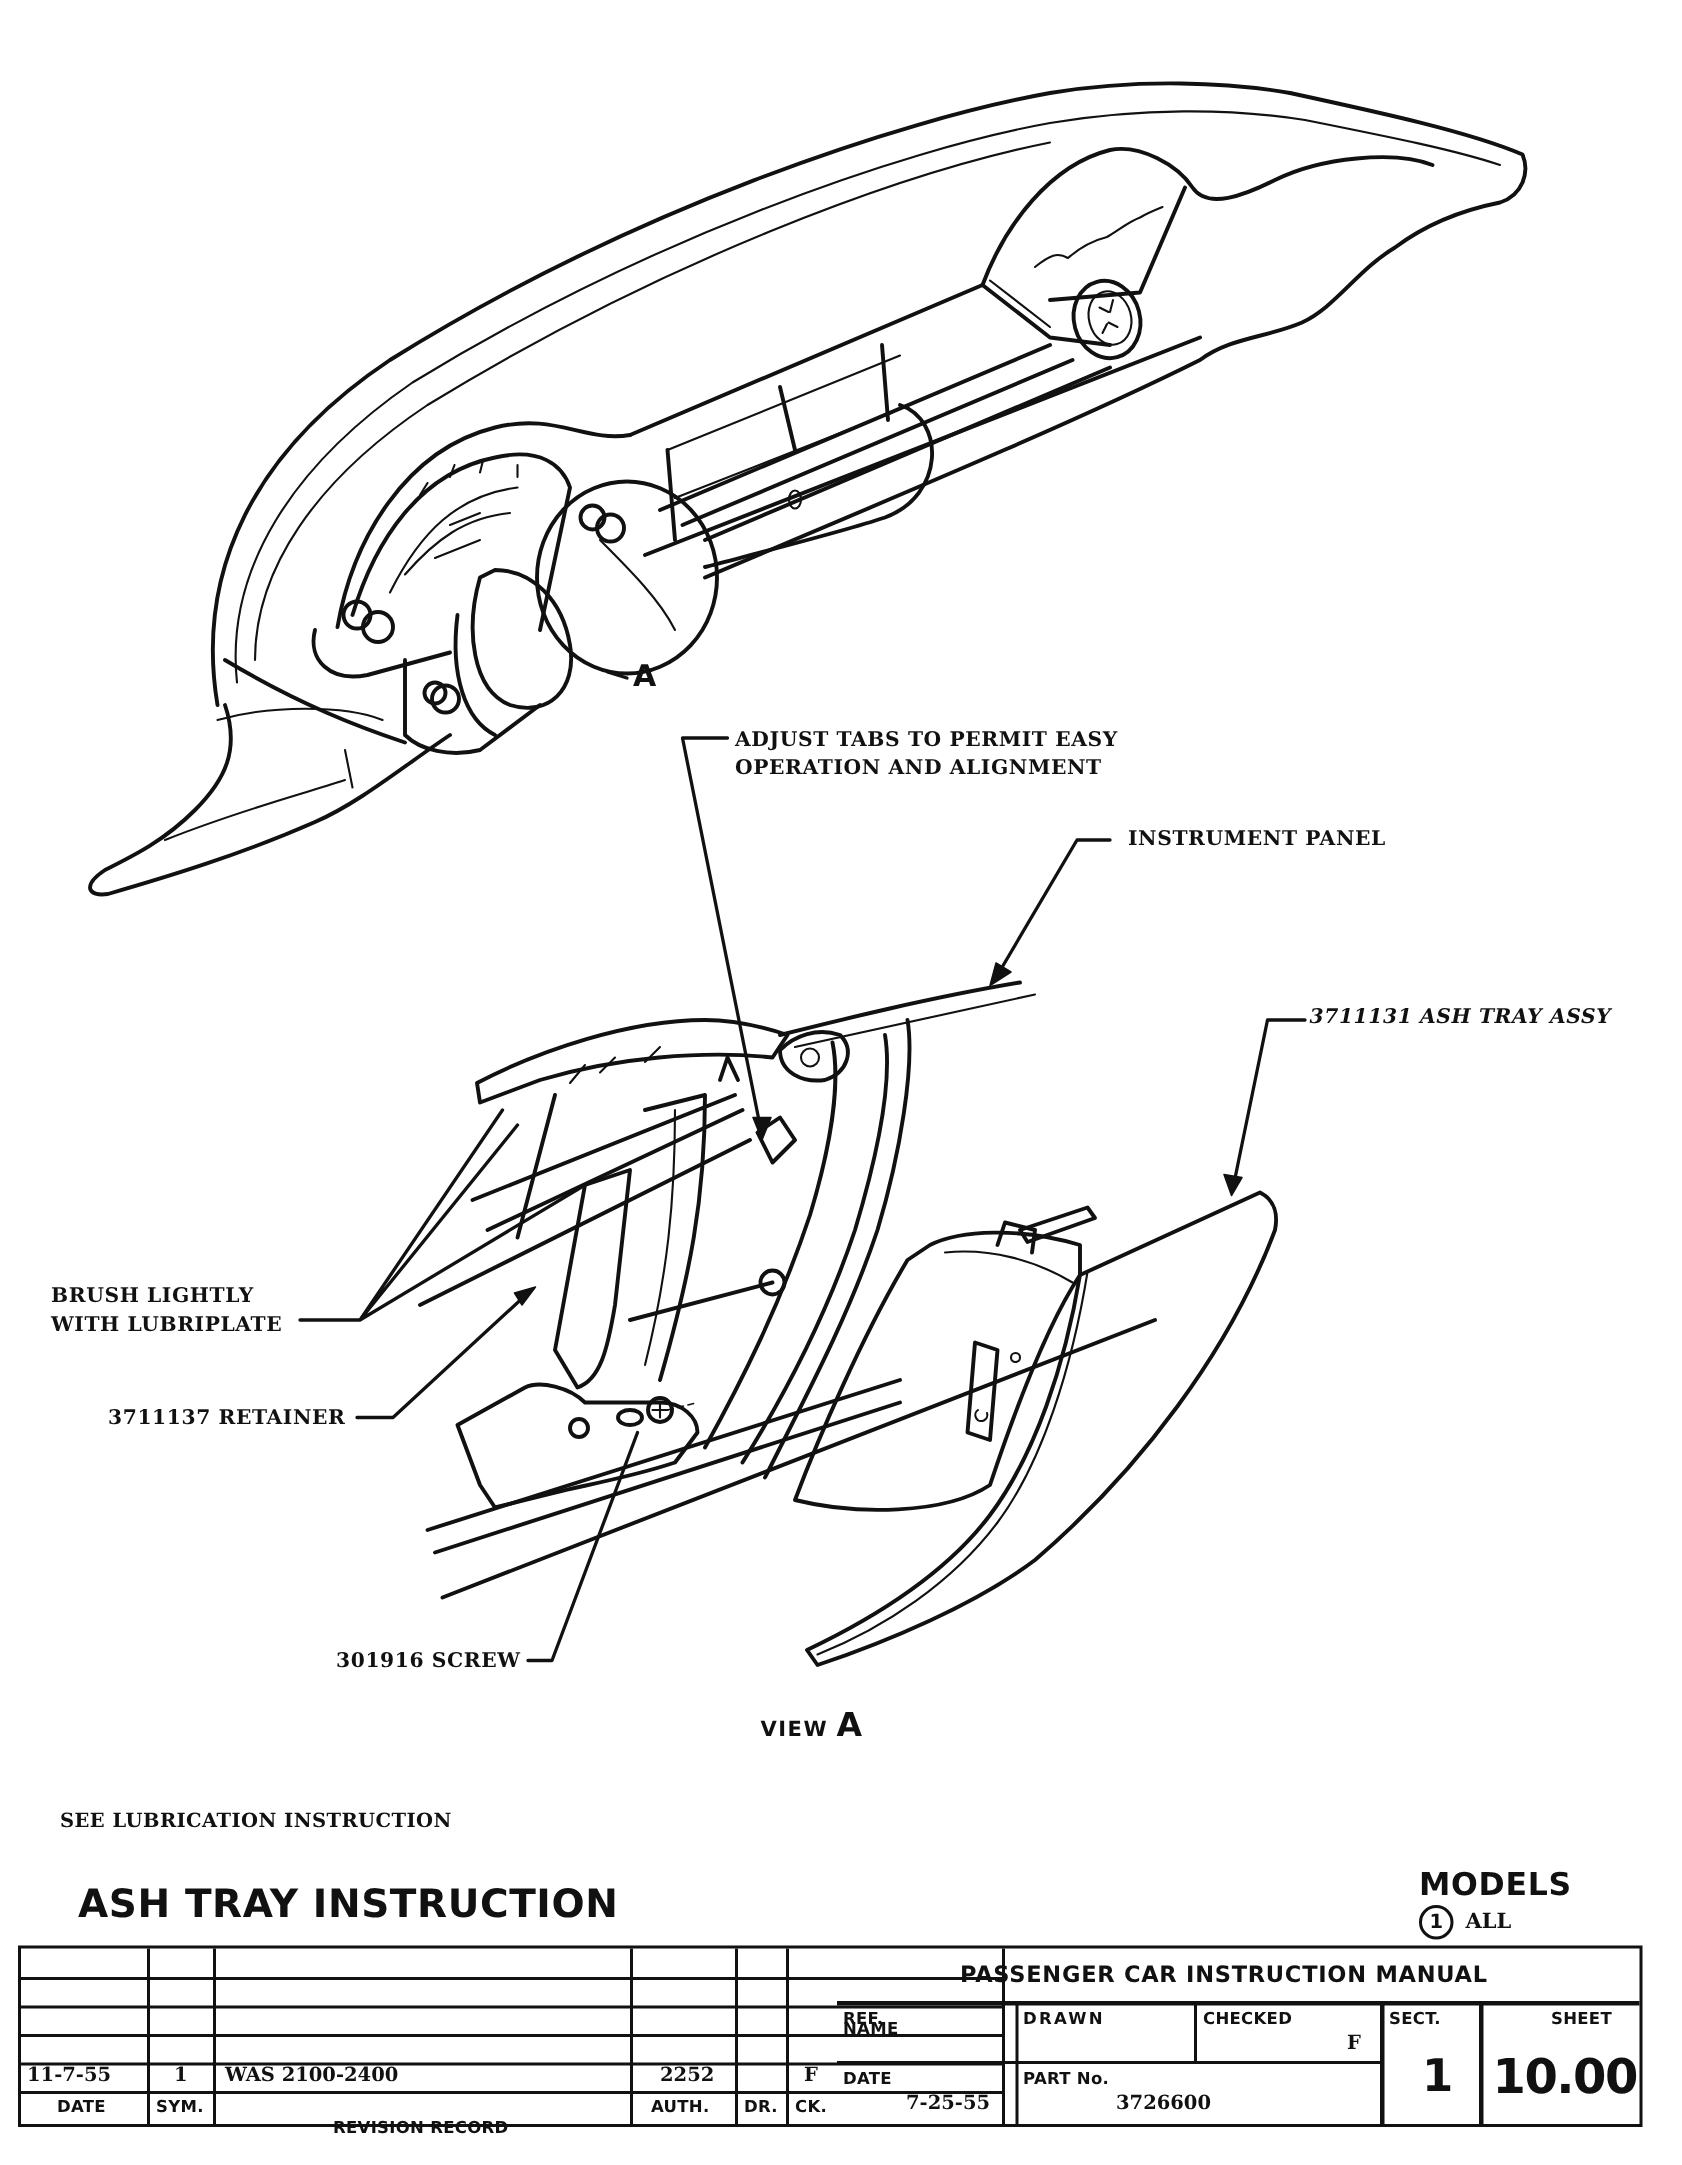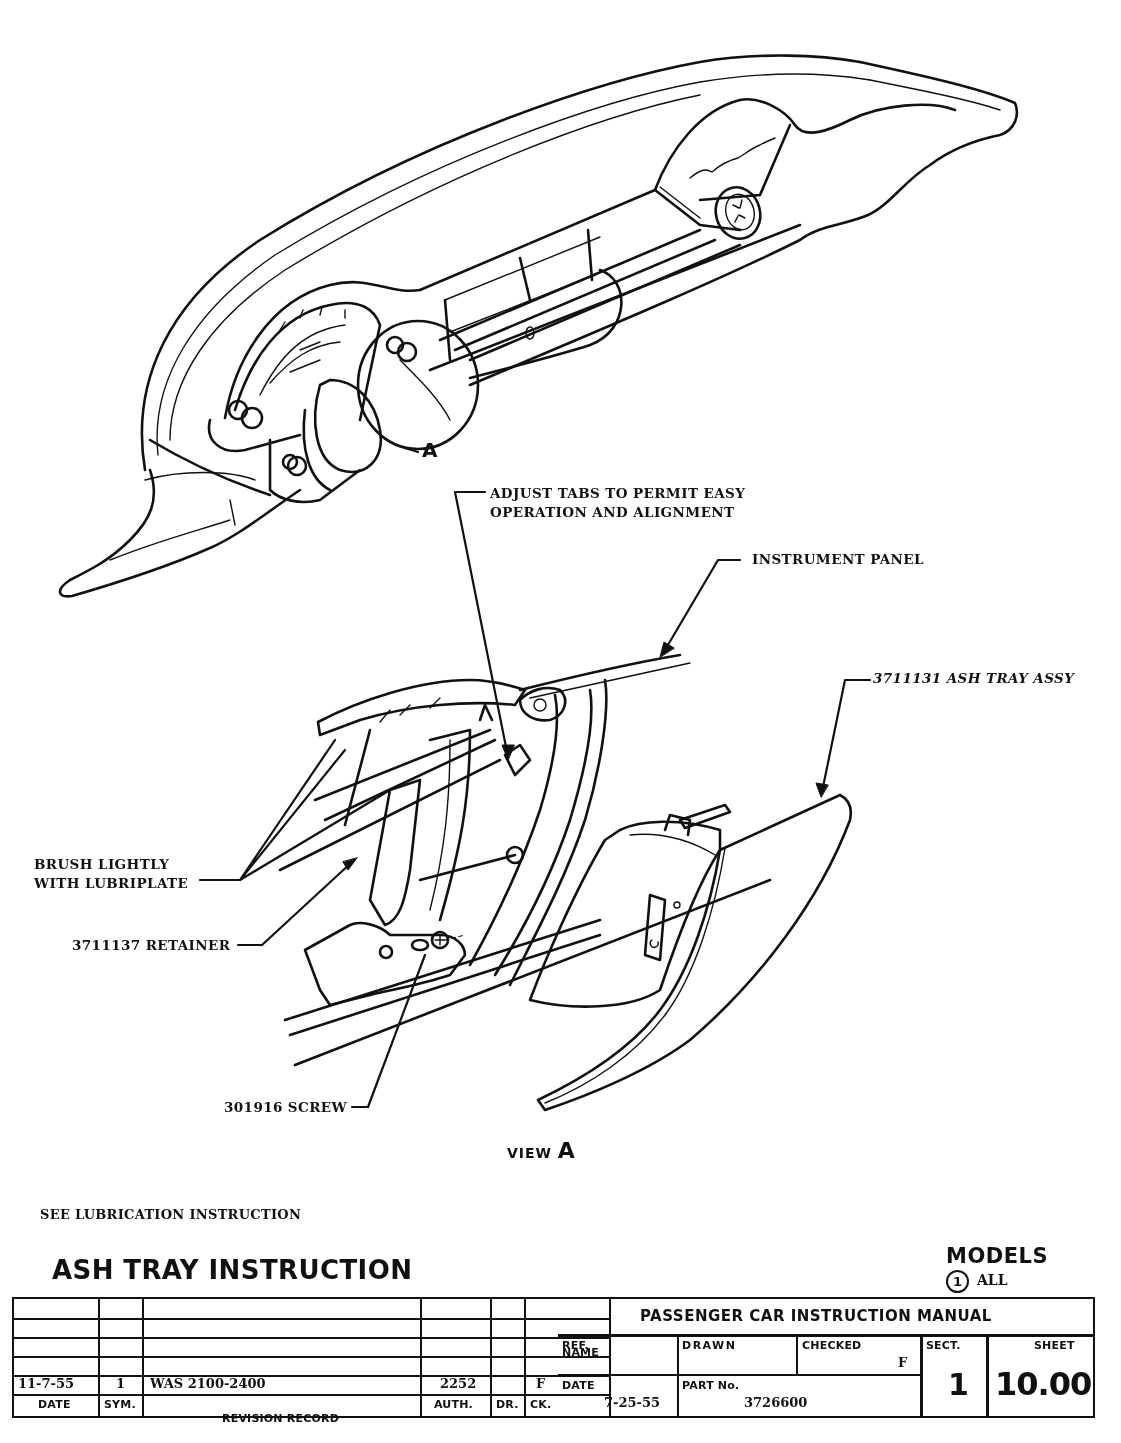--- a/index.html
+++ b/index.html
@@ -26,21 +26,21 @@
   .models-item { font-size: 14px; }
   .model-circle {
     display: inline-block; width: 19px; height: 19px; border: 2px solid #111; border-radius: 50%;
     text-align: center; line-height: 19px; font-size: 13px; vertical-align: middle; margin-right: 8px;
     font-family: "DejaVu Sans", sans-serif; font-weight: bold;
   }
 
   
   #title-block { position: absolute; left: 12px; top: 1297px; width: 1083px; height: 121px;
     border: 2.5px solid #111; box-sizing: border-box; }
-  .rev { position: absolute; left: 0; top: 0; width: 597px; height: 100%; border-right: 2.5px solid #111; box-sizing: border-box; }
+  .rev { position: absolute; left: 0; top: 0; width: 656px; height: 100%; border-right: 2.5px solid #111; box-sizing: border-box; }
   .rev-col { position: absolute; top: 0; bottom: 0; border-right: 2px solid #111; }
   .rev-row { position: absolute; left: 0; right: 0; border-top: 2px solid #111; }
   .cell-text { position: absolute; font-size: 13px; }
   .hdr { font-family: "DejaVu Sans", sans-serif; font-weight: bold; font-size: 11px; letter-spacing: 0.2px; }
   .val { font-family: "DejaVu Serif", serif; font-weight: bold; font-size: 13px; }
   .info { position: absolute; left: 544px; top: 0; right: 0; bottom: 0; }
   .info-line { position: absolute; background: #111; }
   .big-num { font-family: "DejaVu Sans", sans-serif; font-weight: bold; }
 </style>
 </head>

